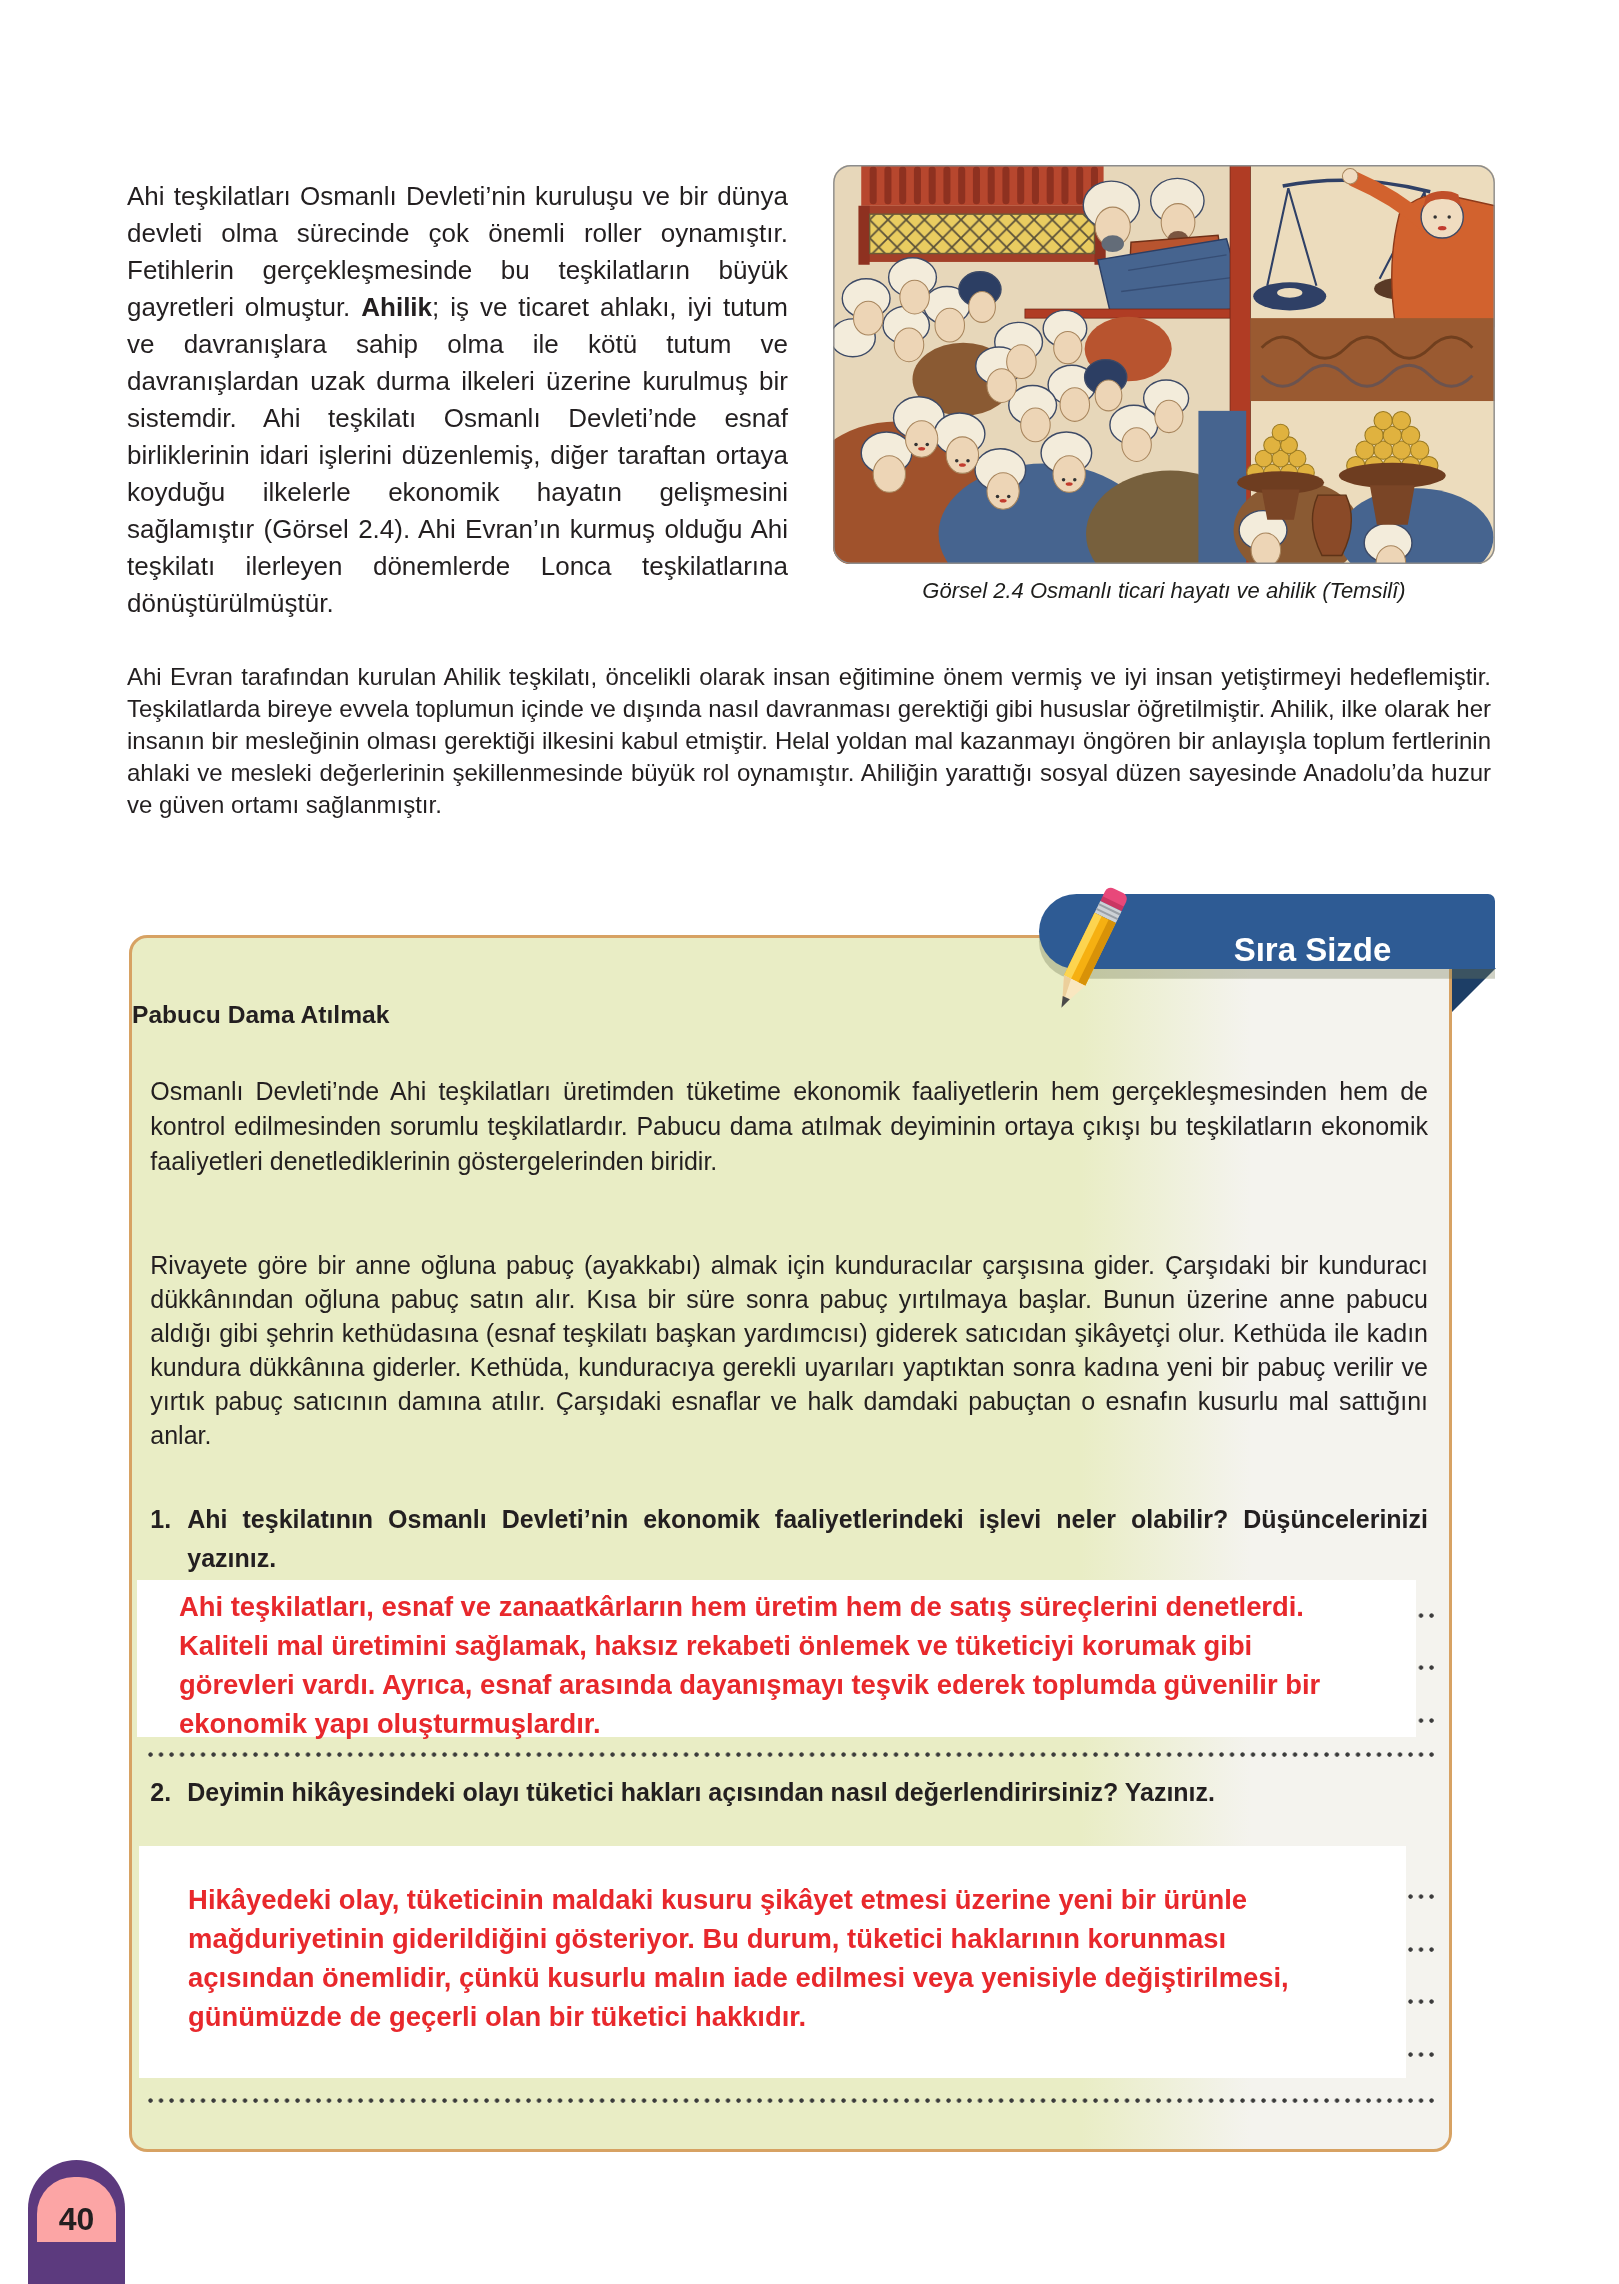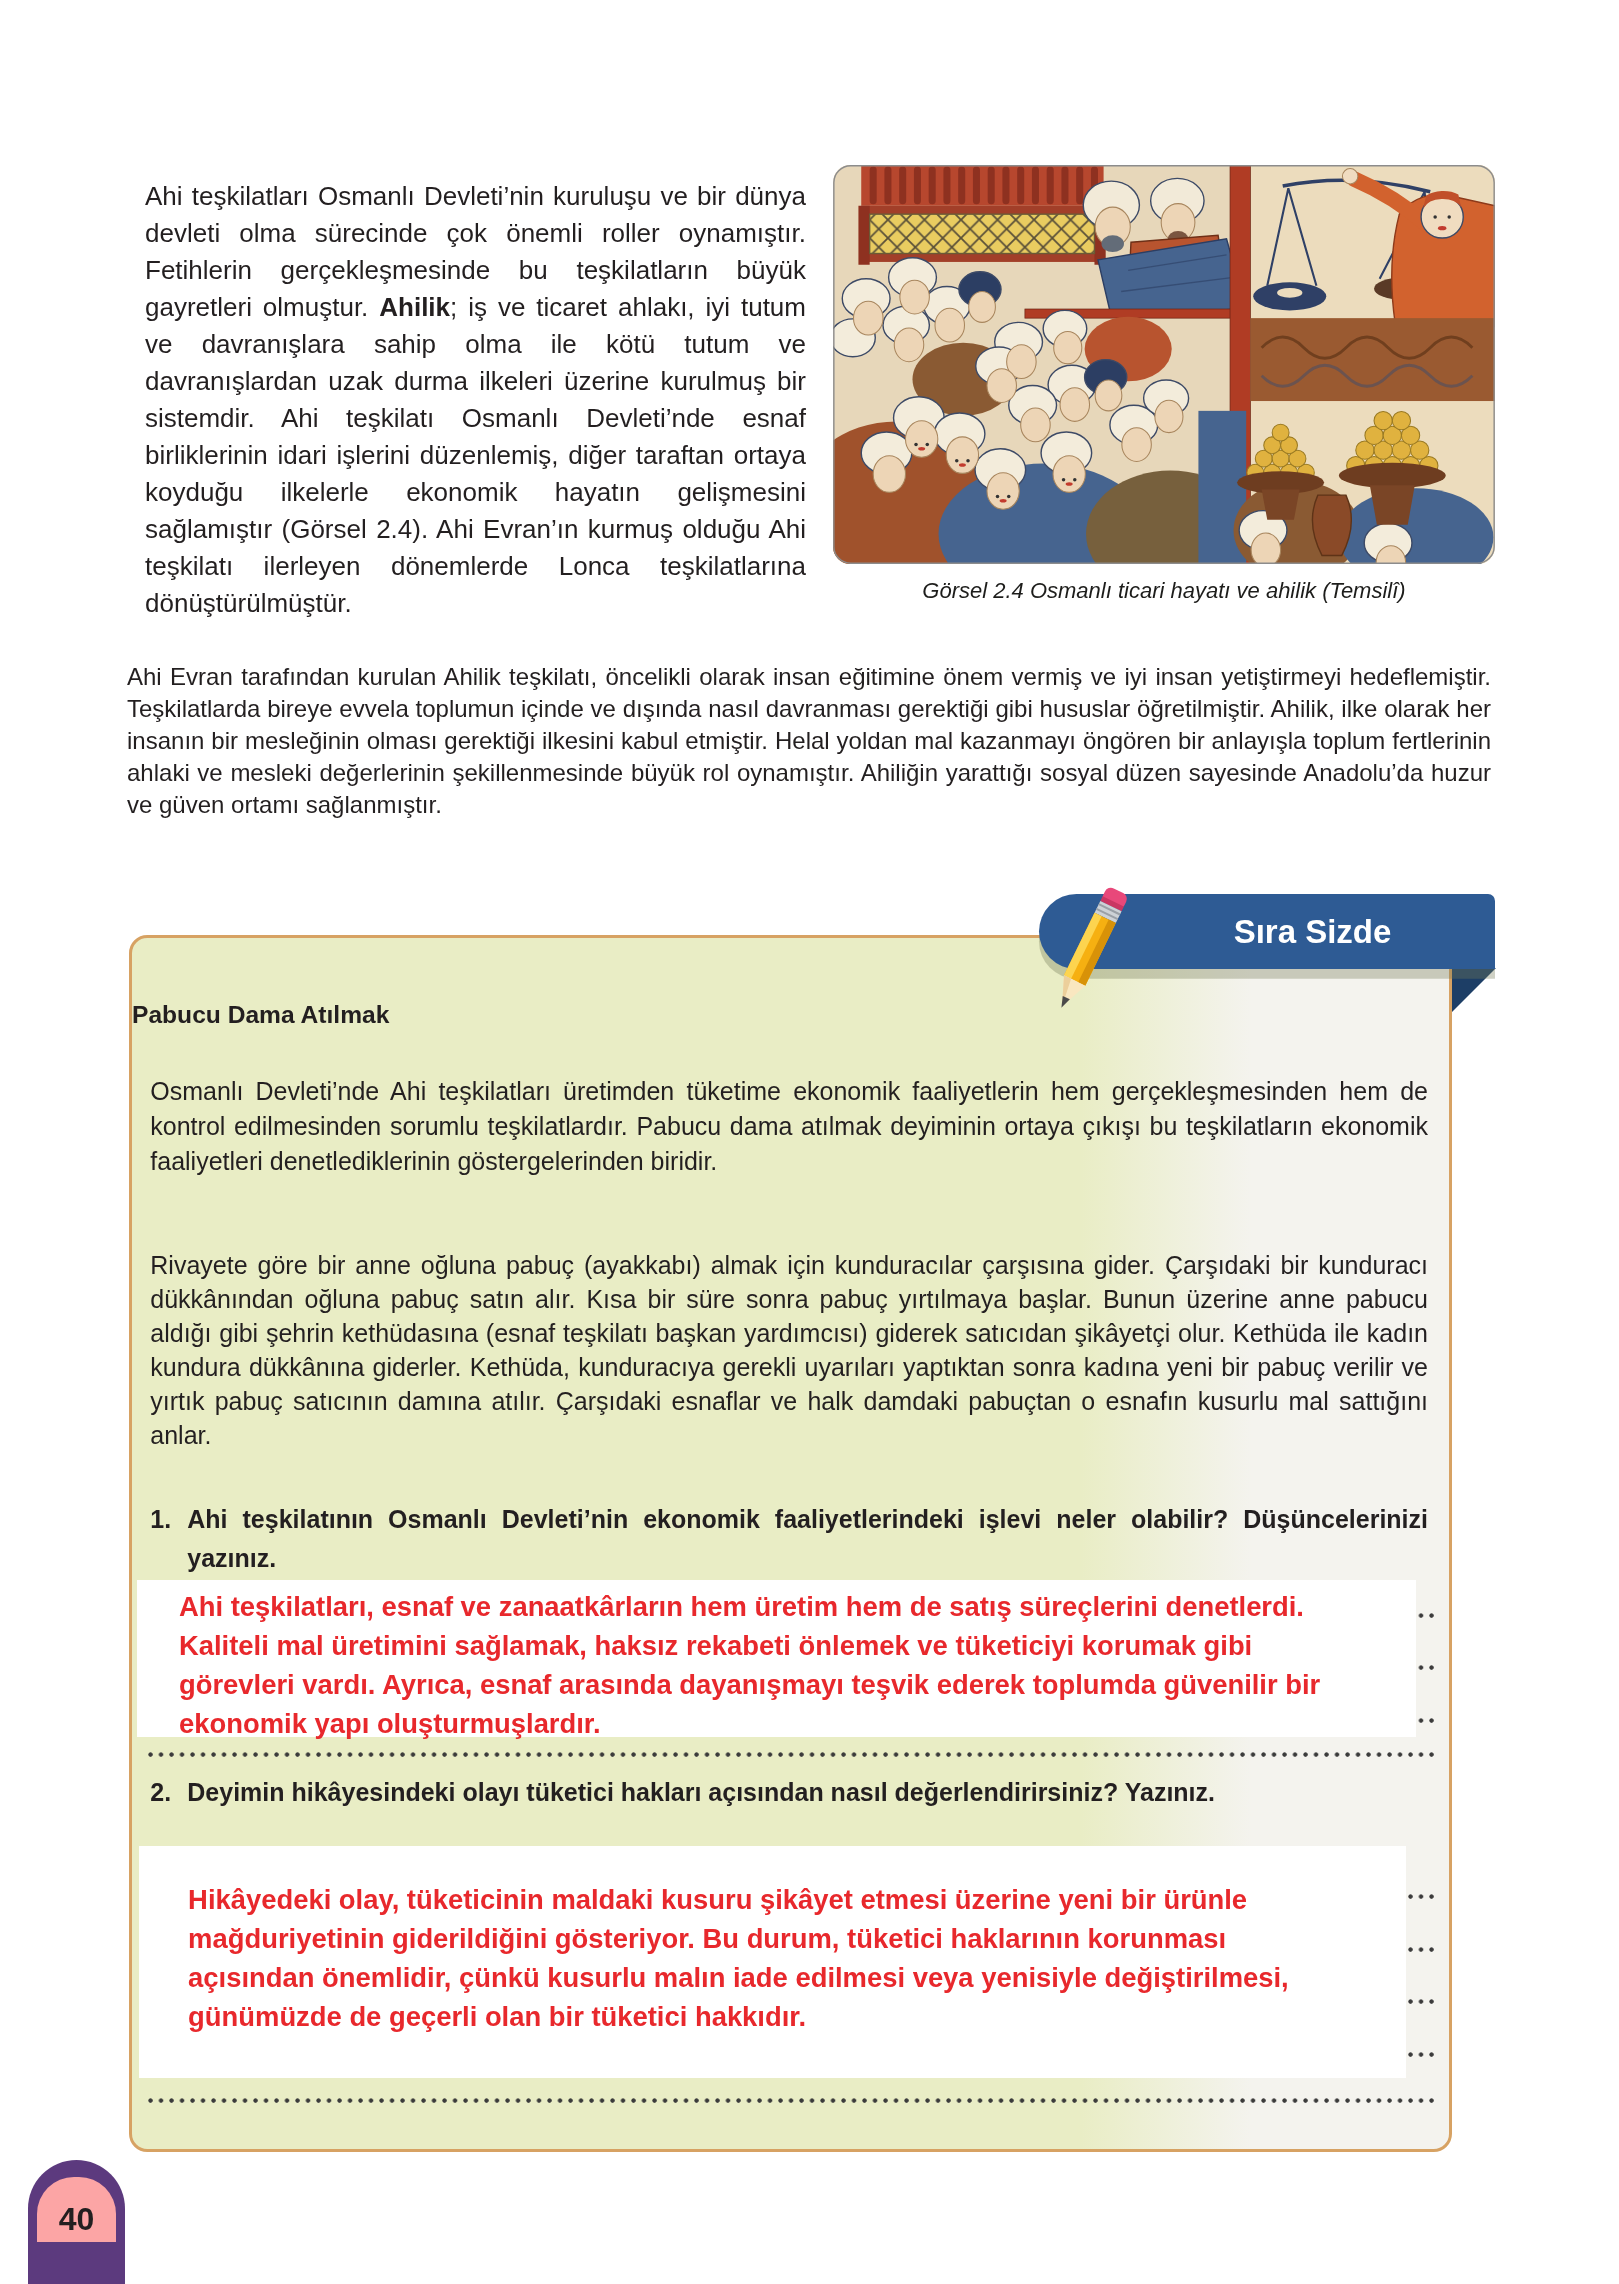--- a/index.html
+++ b/index.html
@@ -1,35 +1,35 @@
 <!DOCTYPE html>
 <html style="font-size:11.2px"><head>
 <meta charset="utf-8">
 <style>
   html,body{margin:0;padding:0;background:#ffffff;}
   .page{position:relative;width:1620px;height:2284px;background:#ffffff;overflow:hidden;
         font-family:"Liberation Sans",sans-serif;color:#231f20;}
 
   
-  .intro{position:absolute;left:145px;top:152px;width:661px;
+  .intro{position:absolute;left:127px;top:152px;width:661px;
          font-size:26px;line-height:37px;text-align:justify;}
   .intro .bold{font-weight:bold;}
 
   .figure{position:absolute;left:833px;top:165px;width:662px;}
   .figure svg{display:block;width:662px;height:399px;}
   .figcaption{margin-top:14px;text-align:center;font-style:italic;
               font-size:22px;color:#1d1d1b;}
 
   .lead{position:absolute;left:127px;top:637px;width:1364px;
         font-size:24px;line-height:32px;text-align:justify;}
 
   
   .banner{position:absolute;left:1039px;top:894px;width:456px;height:75px;
           background:#2e5b94;border-radius:38px 7px 0 38px;z-index:5;
-          display:flex;align-items:center;justify-content:center;
+          display:flex;align-items:flex-end;justify-content:center;
           box-shadow:0 9.8px 0 rgba(118,124,88,0.35);}
   .banner-label{color:#ffffff;font-weight:bold;font-size:33px;padding-left:91px;}
   .fold{position:absolute;left:1452px;top:968px;width:44px;height:44px;z-index:4;
         background:#1d3e66;clip-path:polygon(0 0,100% 0,0 100%);}
   .pencil{position:absolute;left:1057px;top:879px;width:67px;height:138px;z-index:6;
           transform:rotate(26deg);}
 
   
   .activity-box{position:absolute;left:129px;top:935px;width:1323px;height:1217px;
                 box-sizing:border-box;border:3.5px solid #d7a263;border-radius:18.3px;

